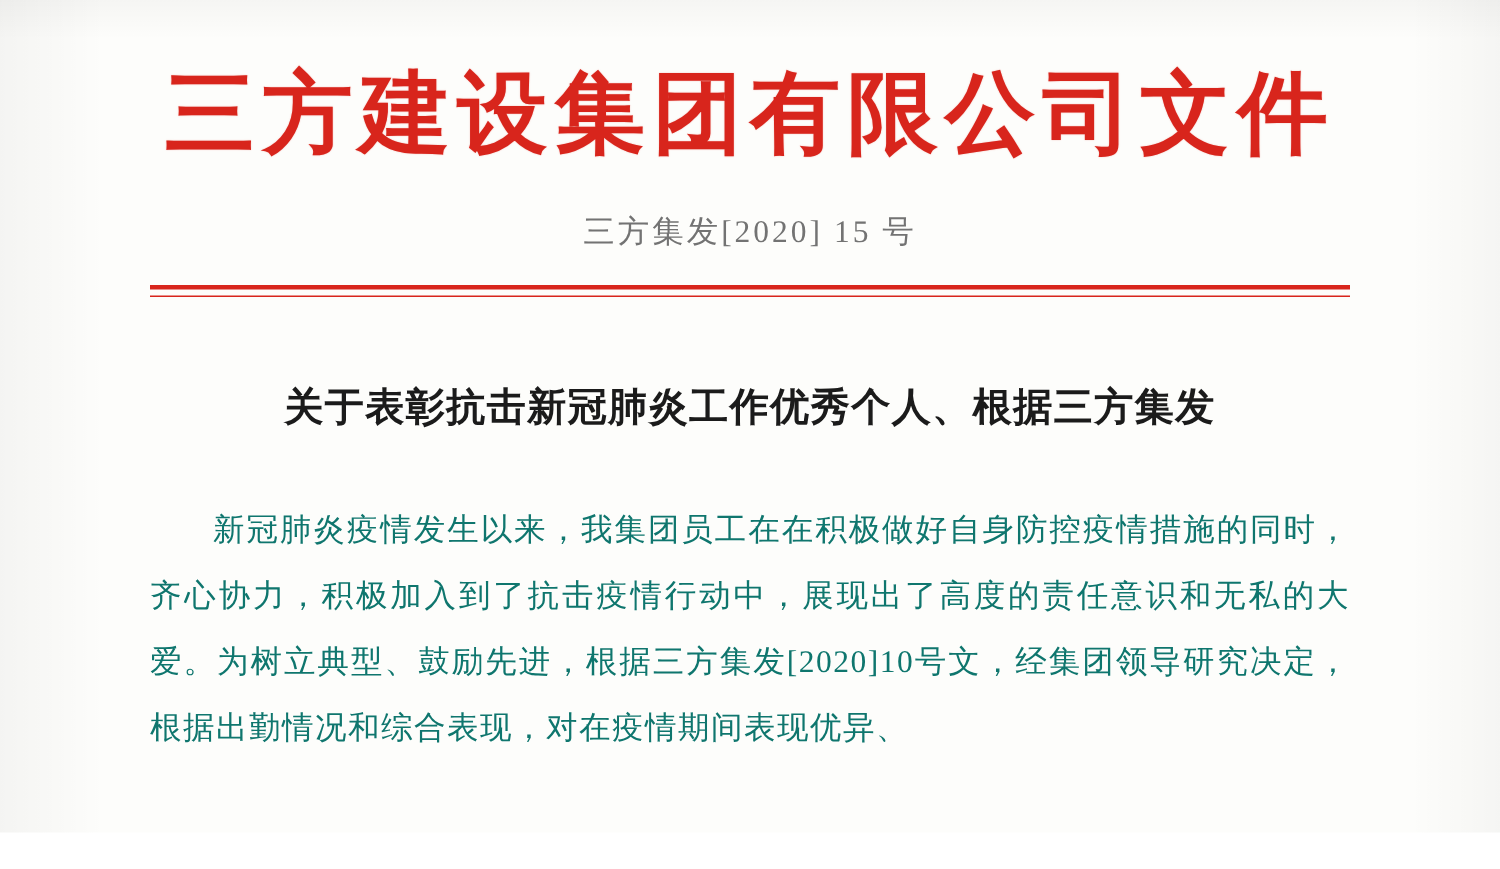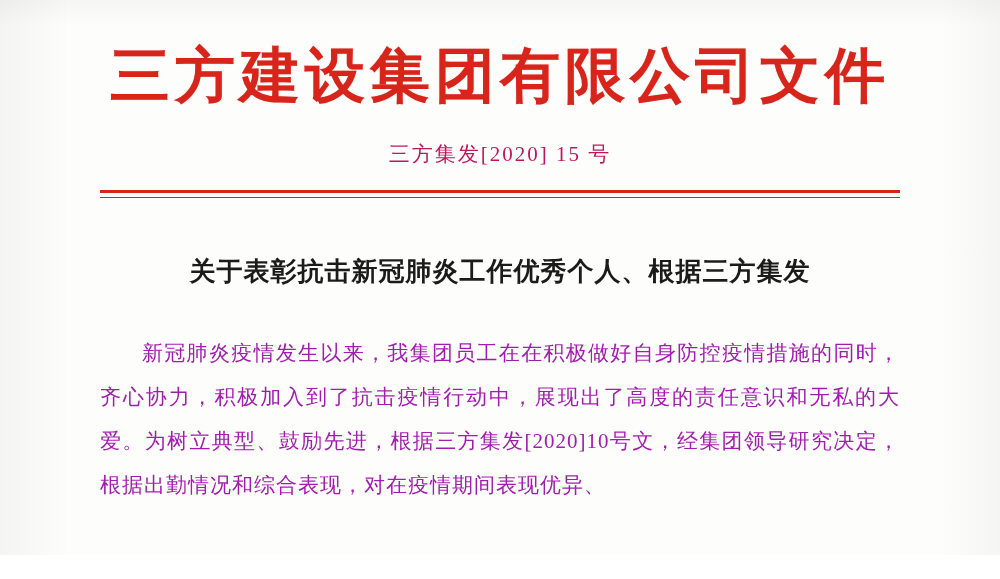--- a/index.html
+++ b/index.html
@@ -36,21 +36,21 @@
     font-size: 60px;
     letter-spacing: 5px;
     line-height: 1.2;
     white-space: nowrap;
     text-shadow: 0 0 1px rgba(216,37,28,0.35);
   }
 
   .doc-number {
     margin-top: 28px;
     font-size: 21px;
-    color: #be185d;
+    color: #737373;
     letter-spacing: 2px;
     font-family: "Liberation Serif", "DejaVu Serif", serif;
   }
 
   .rule-wrap {
     margin: 22px auto 0 auto;
     width: 800px;
   }
   .rule-thick {
     height: 3px;
@@ -80,21 +80,21 @@
   }
 
   .doc-paragraph {
     margin-top: 40px;
     font-size: 21px;
     line-height: 44px;
     letter-spacing: 1px;
     text-align: justify;
     text-justify: inter-ideograph;
     text-indent: 2em;
-    color: #a21caf;
+    color: #0f766e;
   }
 
   
   .paper-shade-left {
     position: absolute;
     top: 0; left: 0;
     width: 70px; height: 100%;
     background: linear-gradient(to right, rgba(0,0,0,0.035), rgba(0,0,0,0));
     pointer-events: none;
   }

